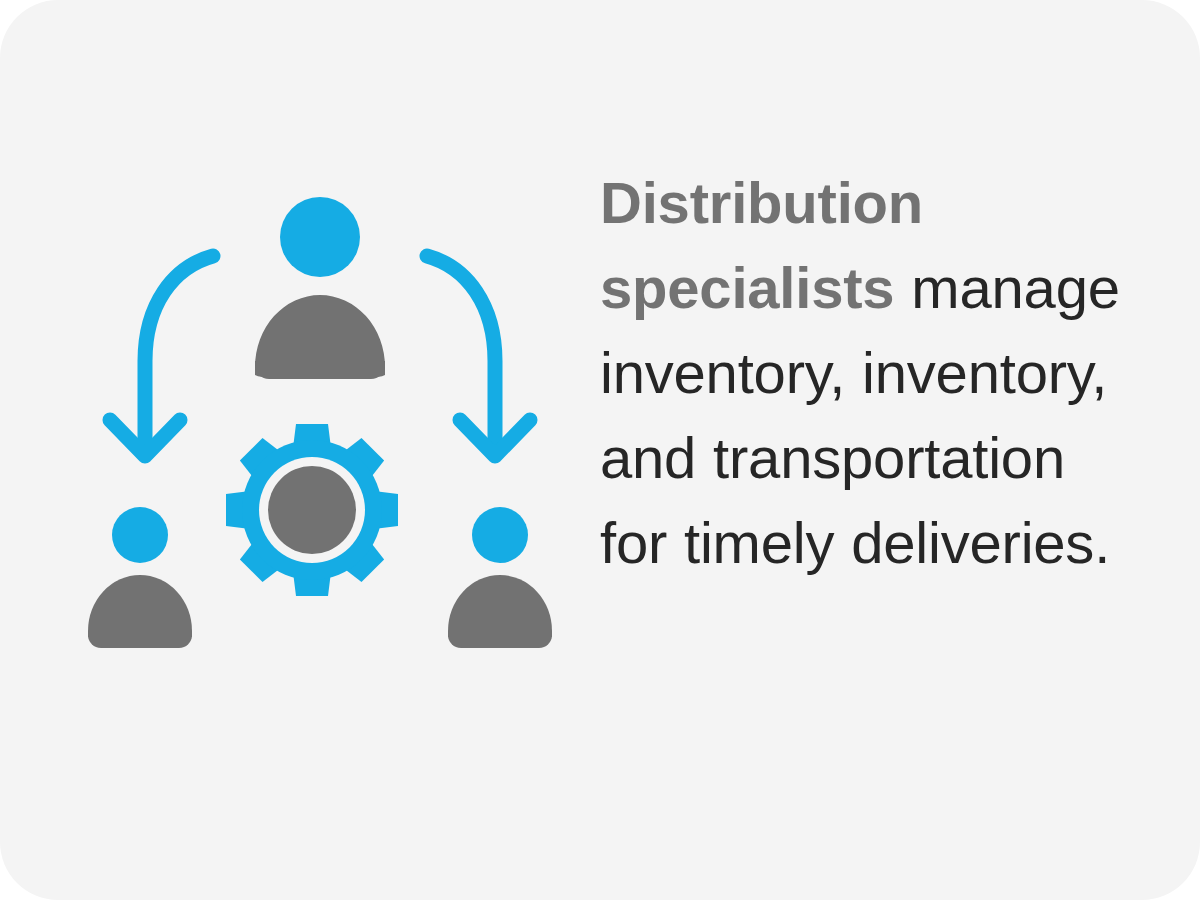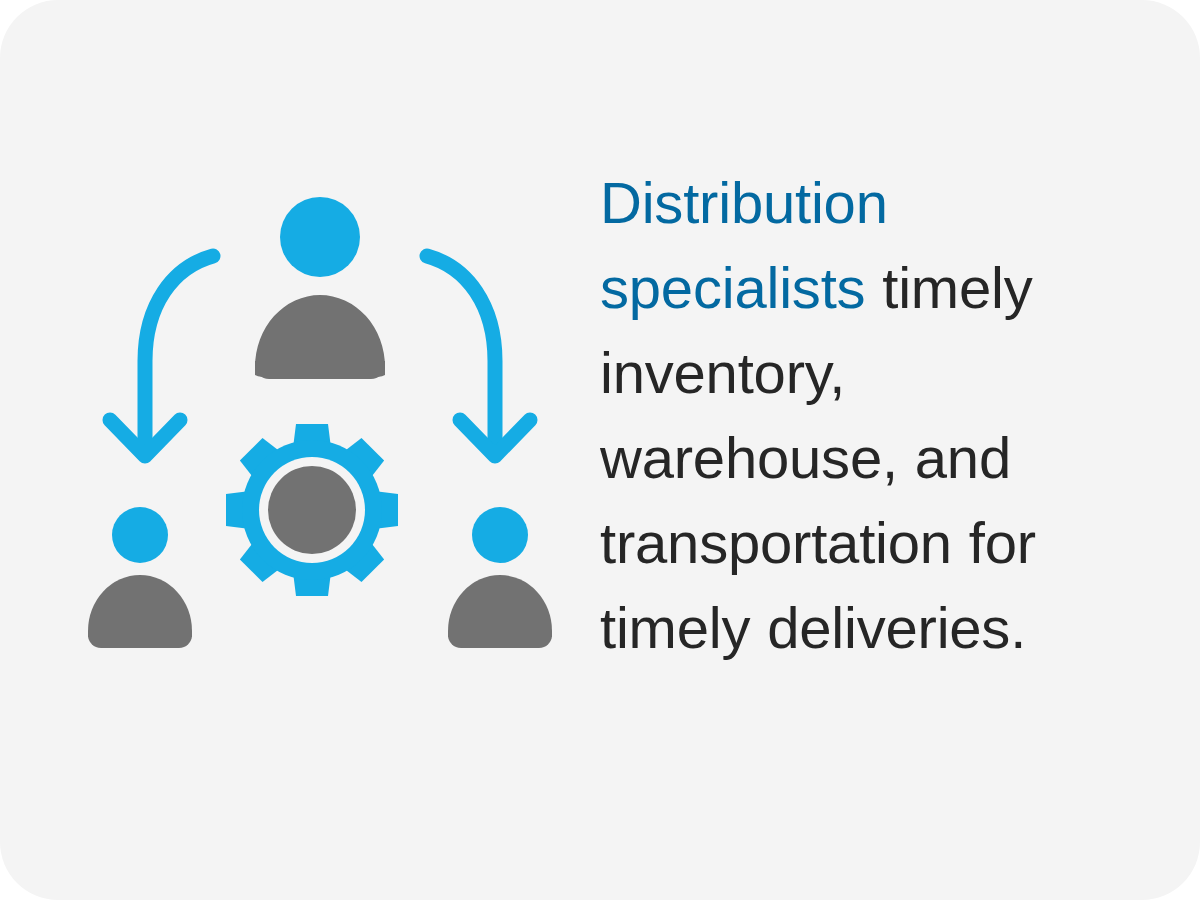--- a/index.html
+++ b/index.html
@@ -48,22 +48,22 @@
   #body-paragraph {
     font-size: 58px;
     line-height: 85px;
     font-weight: 400;
     color: #262626;
     letter-spacing: -0.2px;
     word-spacing: 1px;
   }
 
   #headline-emphasis {
-    font-weight: 400;
-    color: #0369a1;
+    font-weight: 700;
+    color: #737373;
   }
 </style>
 </head>
 <body>
 
 <div id="card">
 
   <div id="illustration">
     <svg viewBox="0 0 520 500" xmlns="http://www.w3.org/2000/svg">
 
@@ -144,16 +144,16 @@
         </g>
         <circle cx="0" cy="0" r="70" fill="#15ace4"></circle>
         <circle cx="0" cy="0" r="53" fill="#f4f4f4"></circle>
         <circle cx="0" cy="0" r="44" fill="#727272"></circle>
       </g>
 
     </svg>
   </div>
 
   <div id="text-block">
-    <p id="body-paragraph"><span id="headline-emphasis">Distribution specialists</span><span id="body-rest"> timely inventory, warehouse, and transportation for timely deliveries.</span></p>
+    <p id="body-paragraph"><span id="headline-emphasis">Distribution specialists</span><span id="body-rest"> manage inventory, inventory, and transportation for timely deliveries.</span></p>
   </div>
 
 </div>
 
 </body></html>

